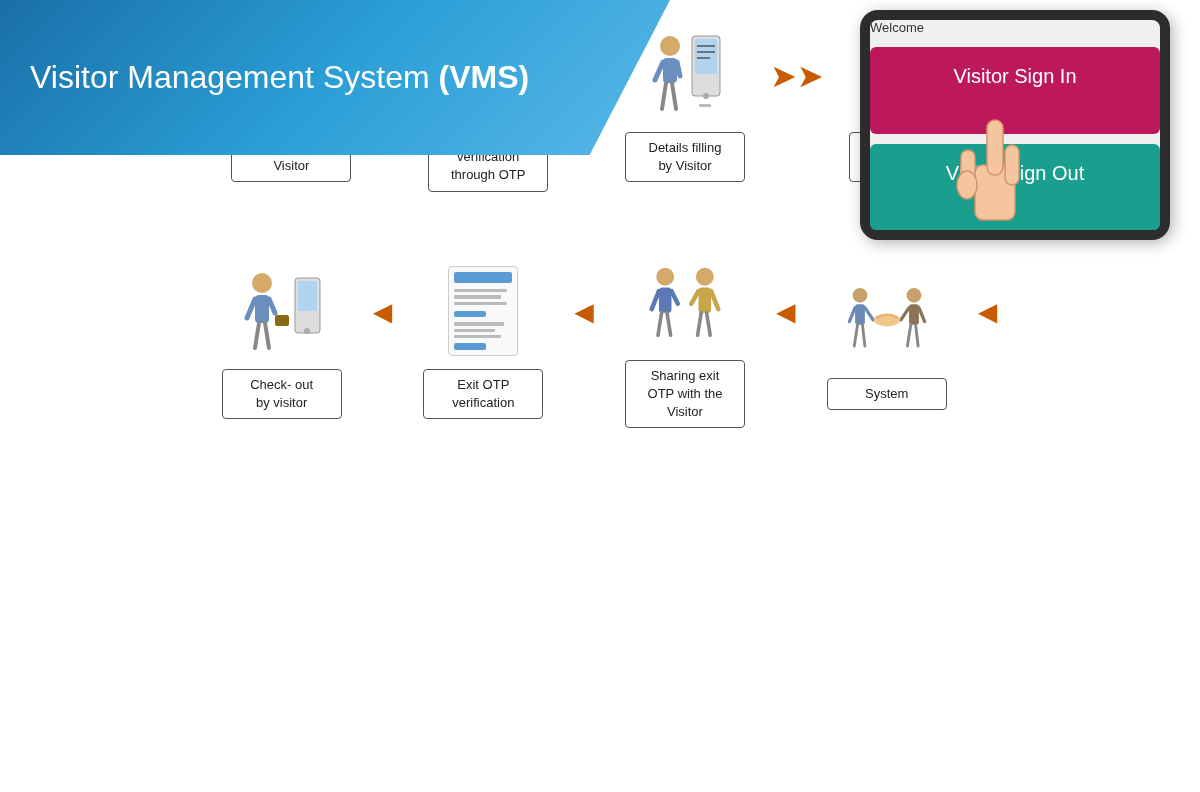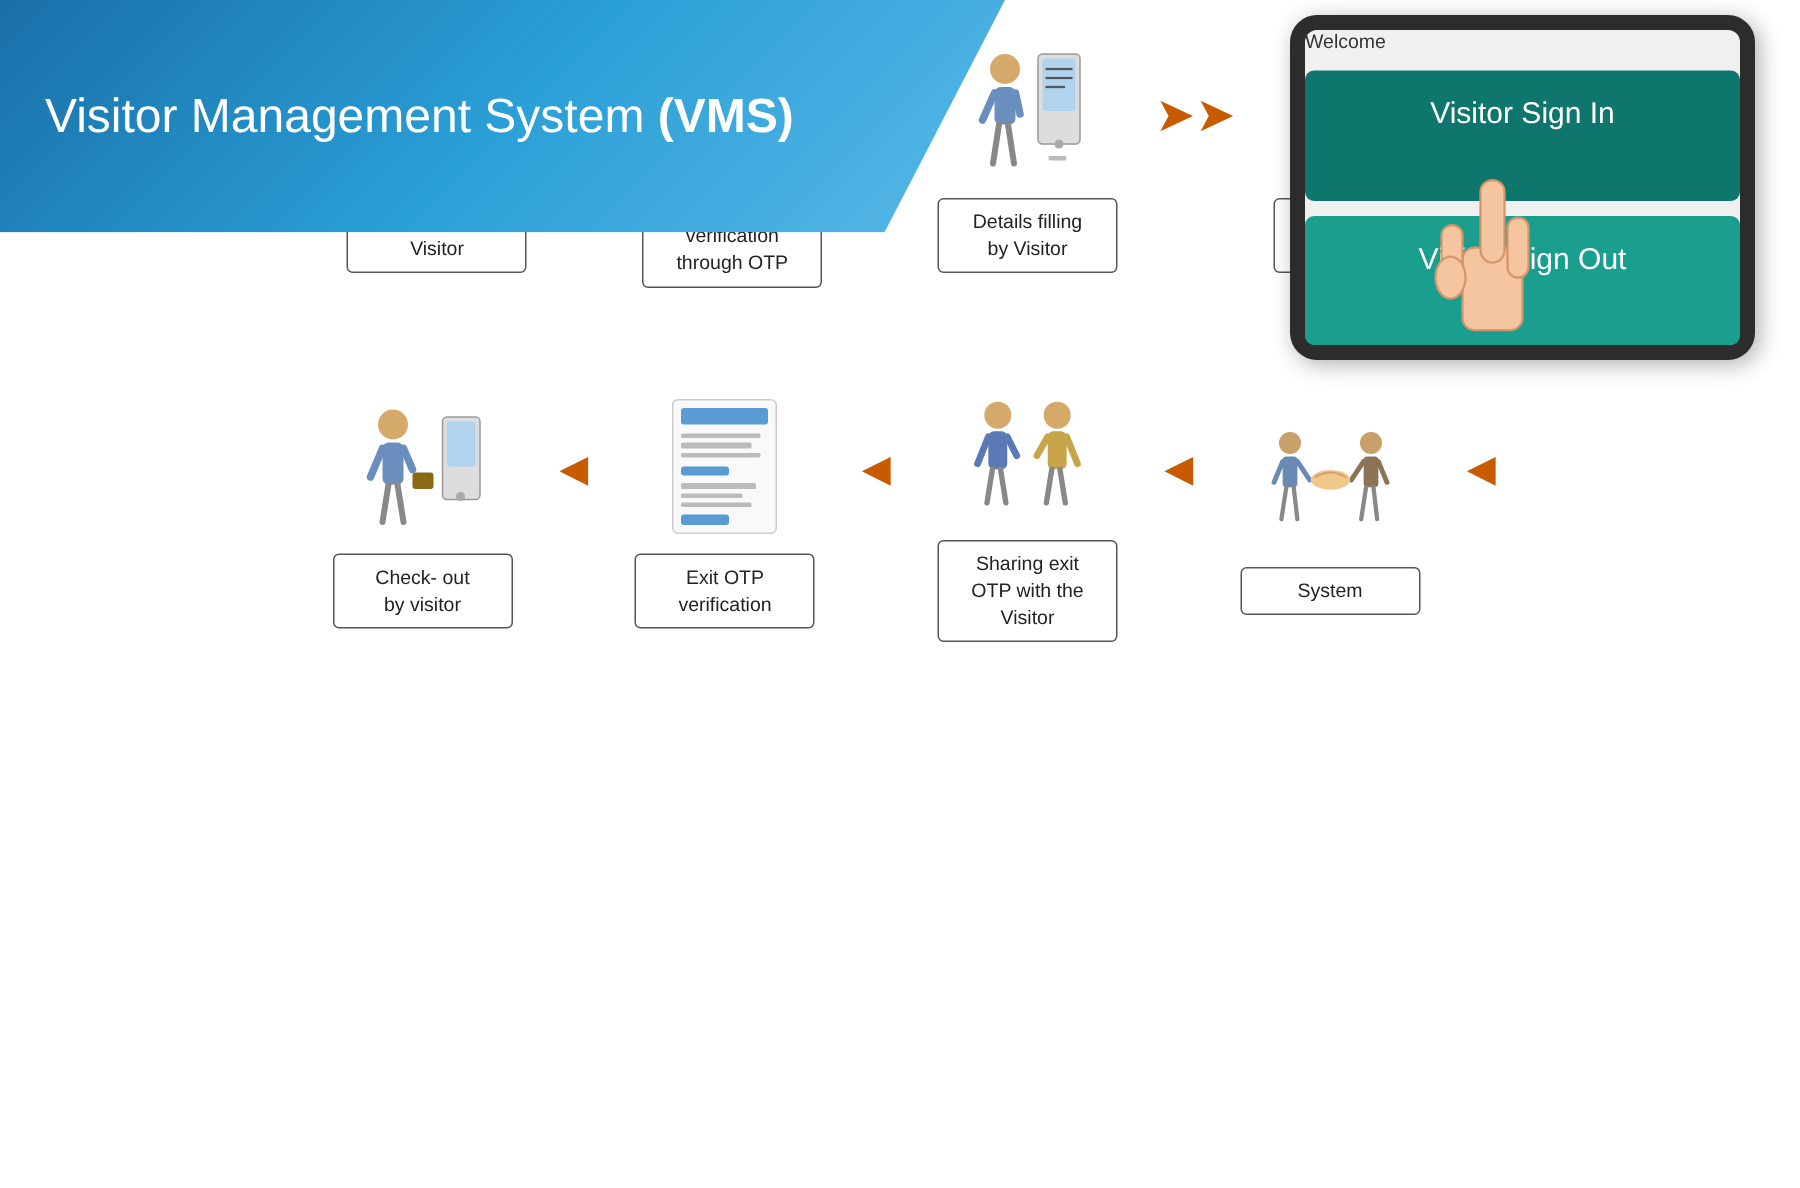--- a/index.html
+++ b/index.html
@@ -54,21 +54,21 @@
       display: flex;
       flex-direction: column;
       gap: 10px;
     }
     .tablet-welcome {
       font-size: 13px;
       color: #333;
       margin-bottom: 2px;
     }
     .tablet-btn-signin {
-      background: #0f766e;
+      background: #be185d;
       color: white;
       border-radius: 6px;
       padding: 18px 10px;
       text-align: center;
       font-size: 20px;
       font-weight: 500;
       flex: 1;
     }
     .tablet-btn-signout {
       background: #1a9e8e;

